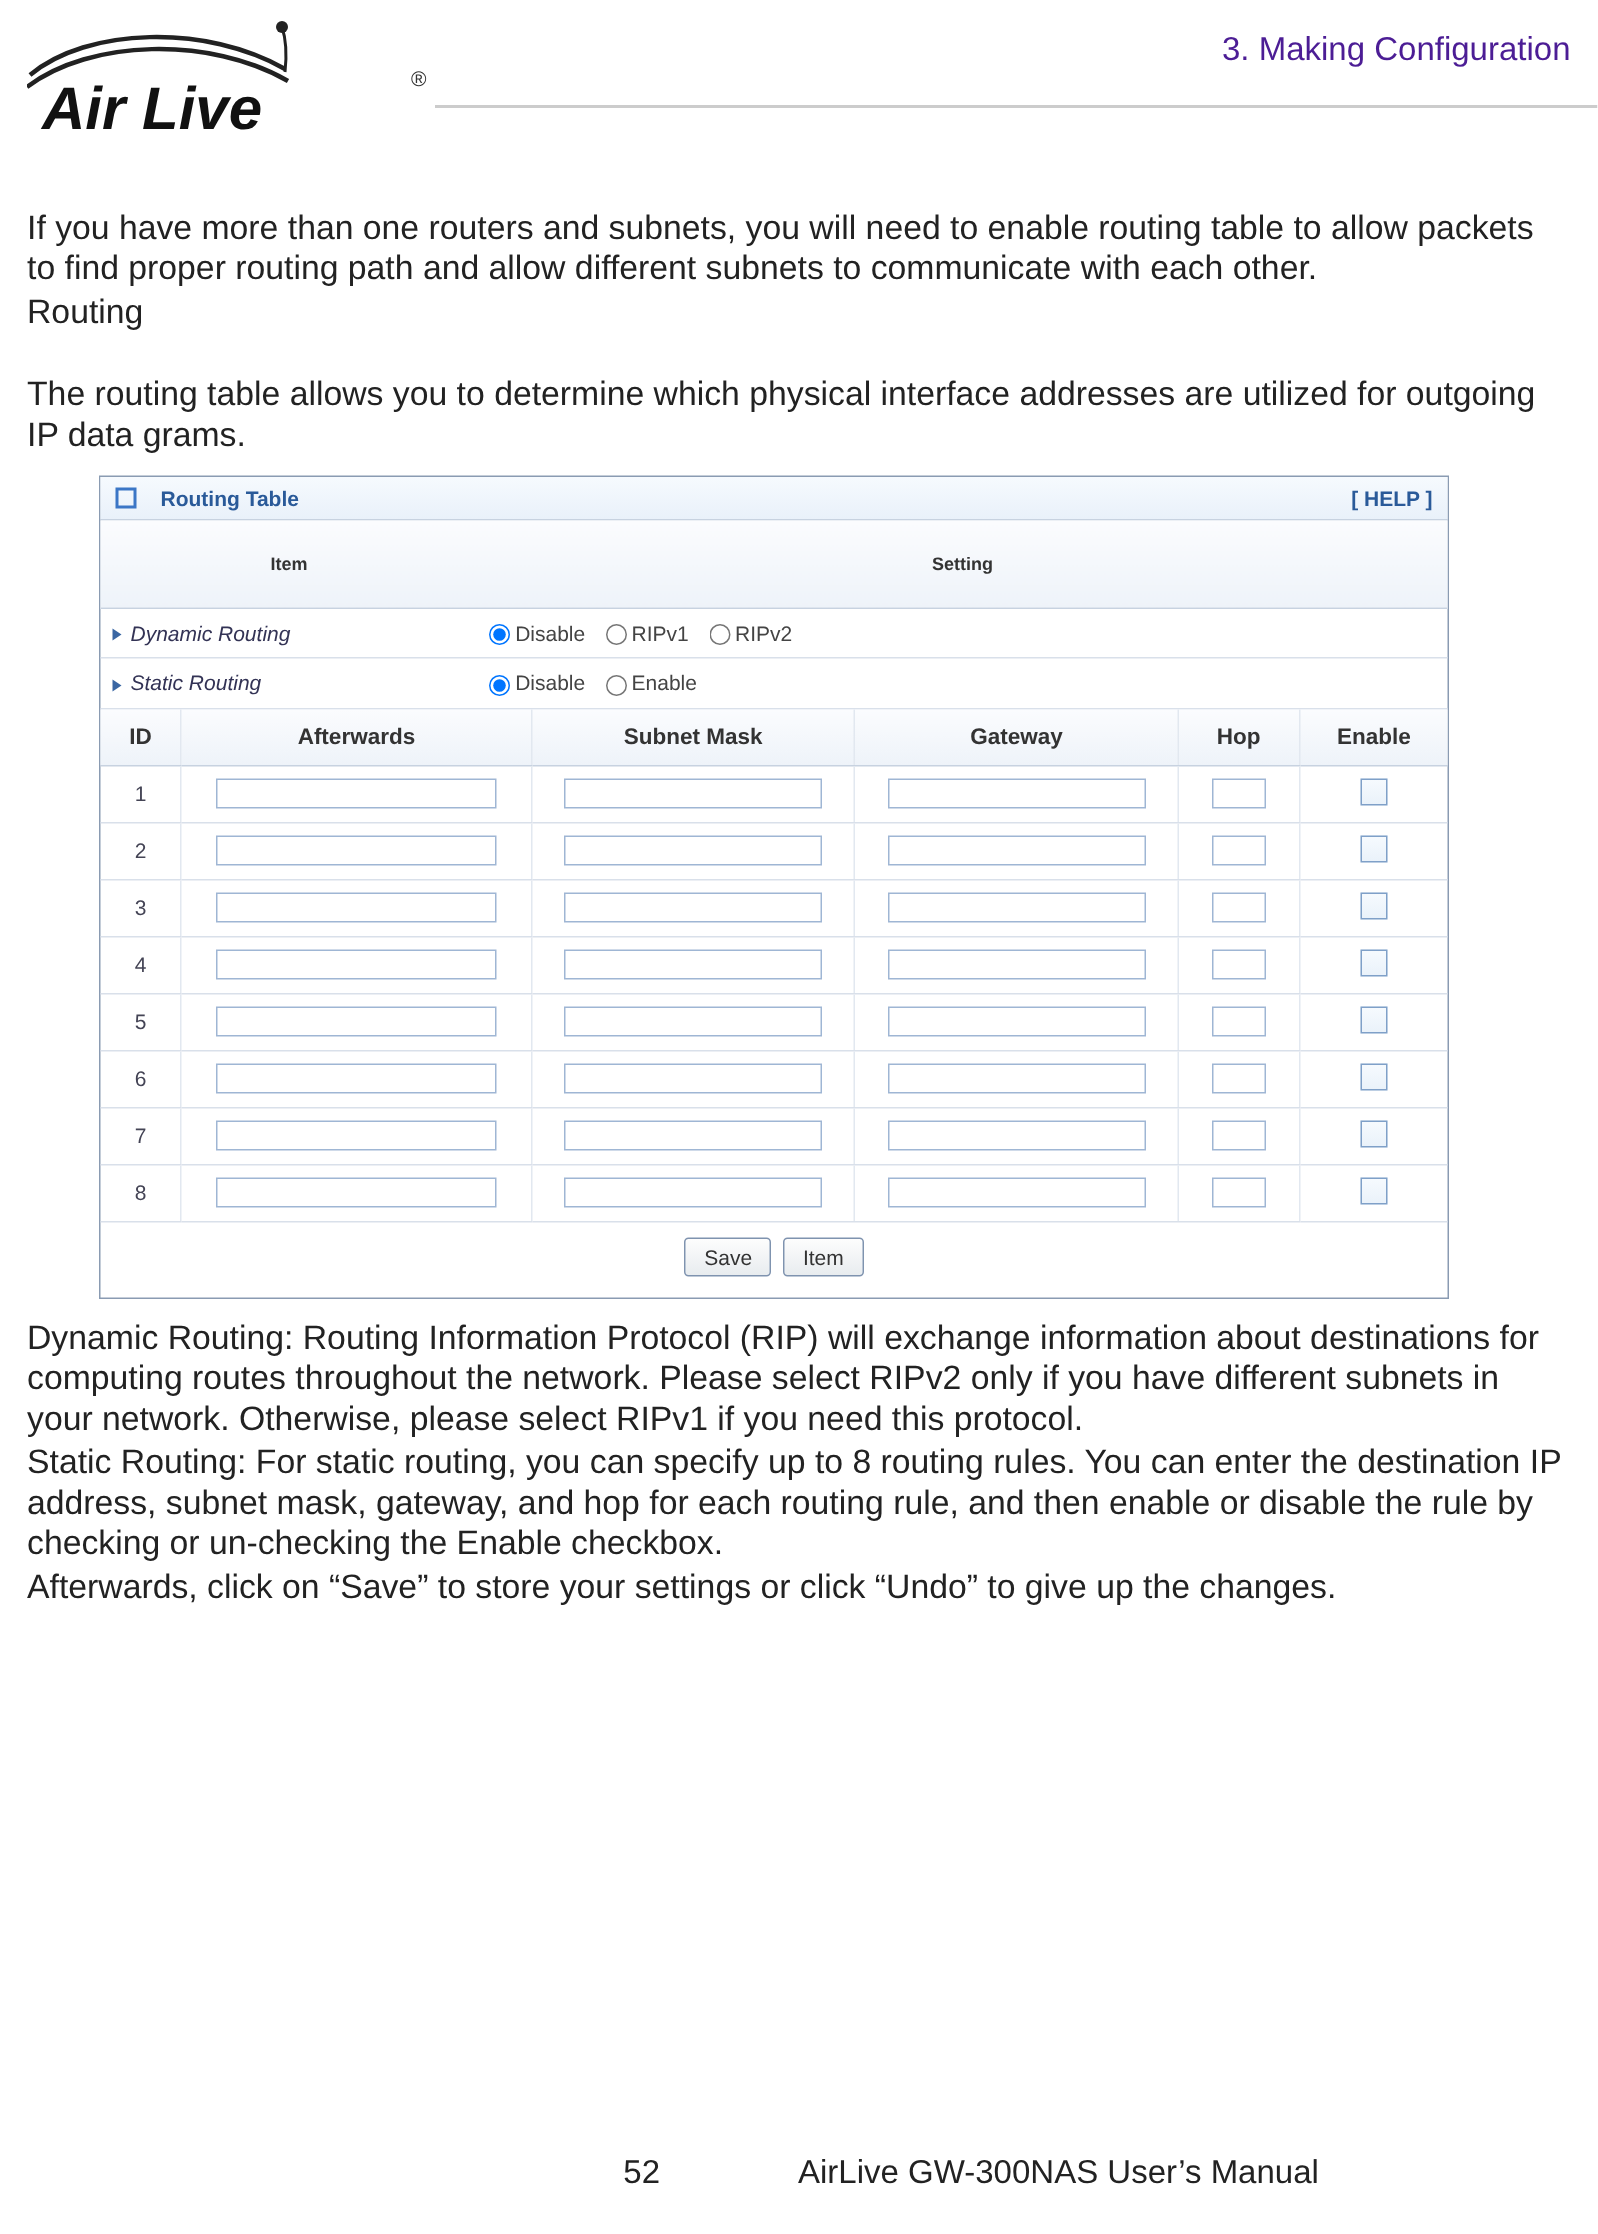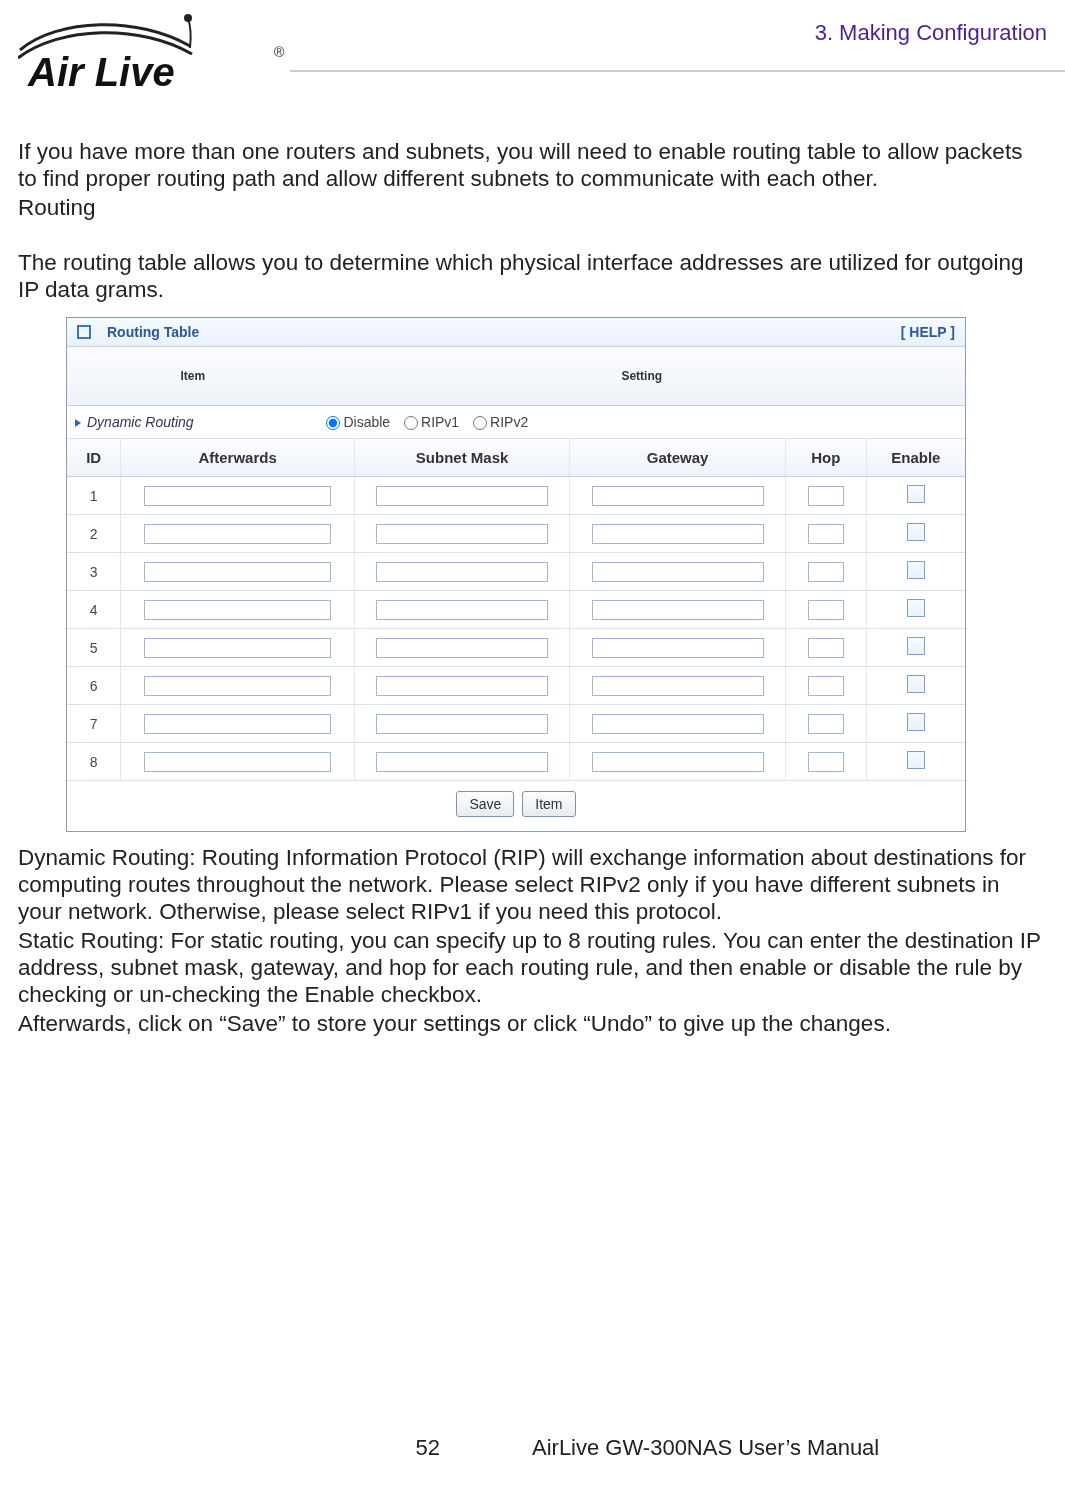--- a/index.html
+++ b/index.html
@@ -223,20 +223,29 @@
       <tr>
         <td class="item-label">
           <span class="arrow"></span><span>Dynamic Routing</span>
         </td>
         <td class="radio-row">
           <label><input type="radio" name="dyn" checked="" style=""><span>Disable</span></label>
           <label><input type="radio" name="dyn" style=""><span>RIPv1</span></label>
           <label><input type="radio" name="dyn" style=""><span>RIPv2</span></label>
         </td>
       </tr>
+      <tr>
+        <td class="item-label">
+          <span class="arrow"></span><span>Static Routing</span>
+        </td>
+        <td class="radio-row">
+          <label><input type="radio" name="stat" checked="" style=""><span>Disable</span></label>
+          <label><input type="radio" name="stat" style=""><span>Enable</span></label>
+        </td>
+      </tr>
     </tbody>
       </table>
 
     <table class="routes">
       <colgroup>
         <col style="width:6%">
           <col style="width:26%">
           <col style="width:24%">
           <col style="width:24%">
           <col style="width:9%">

